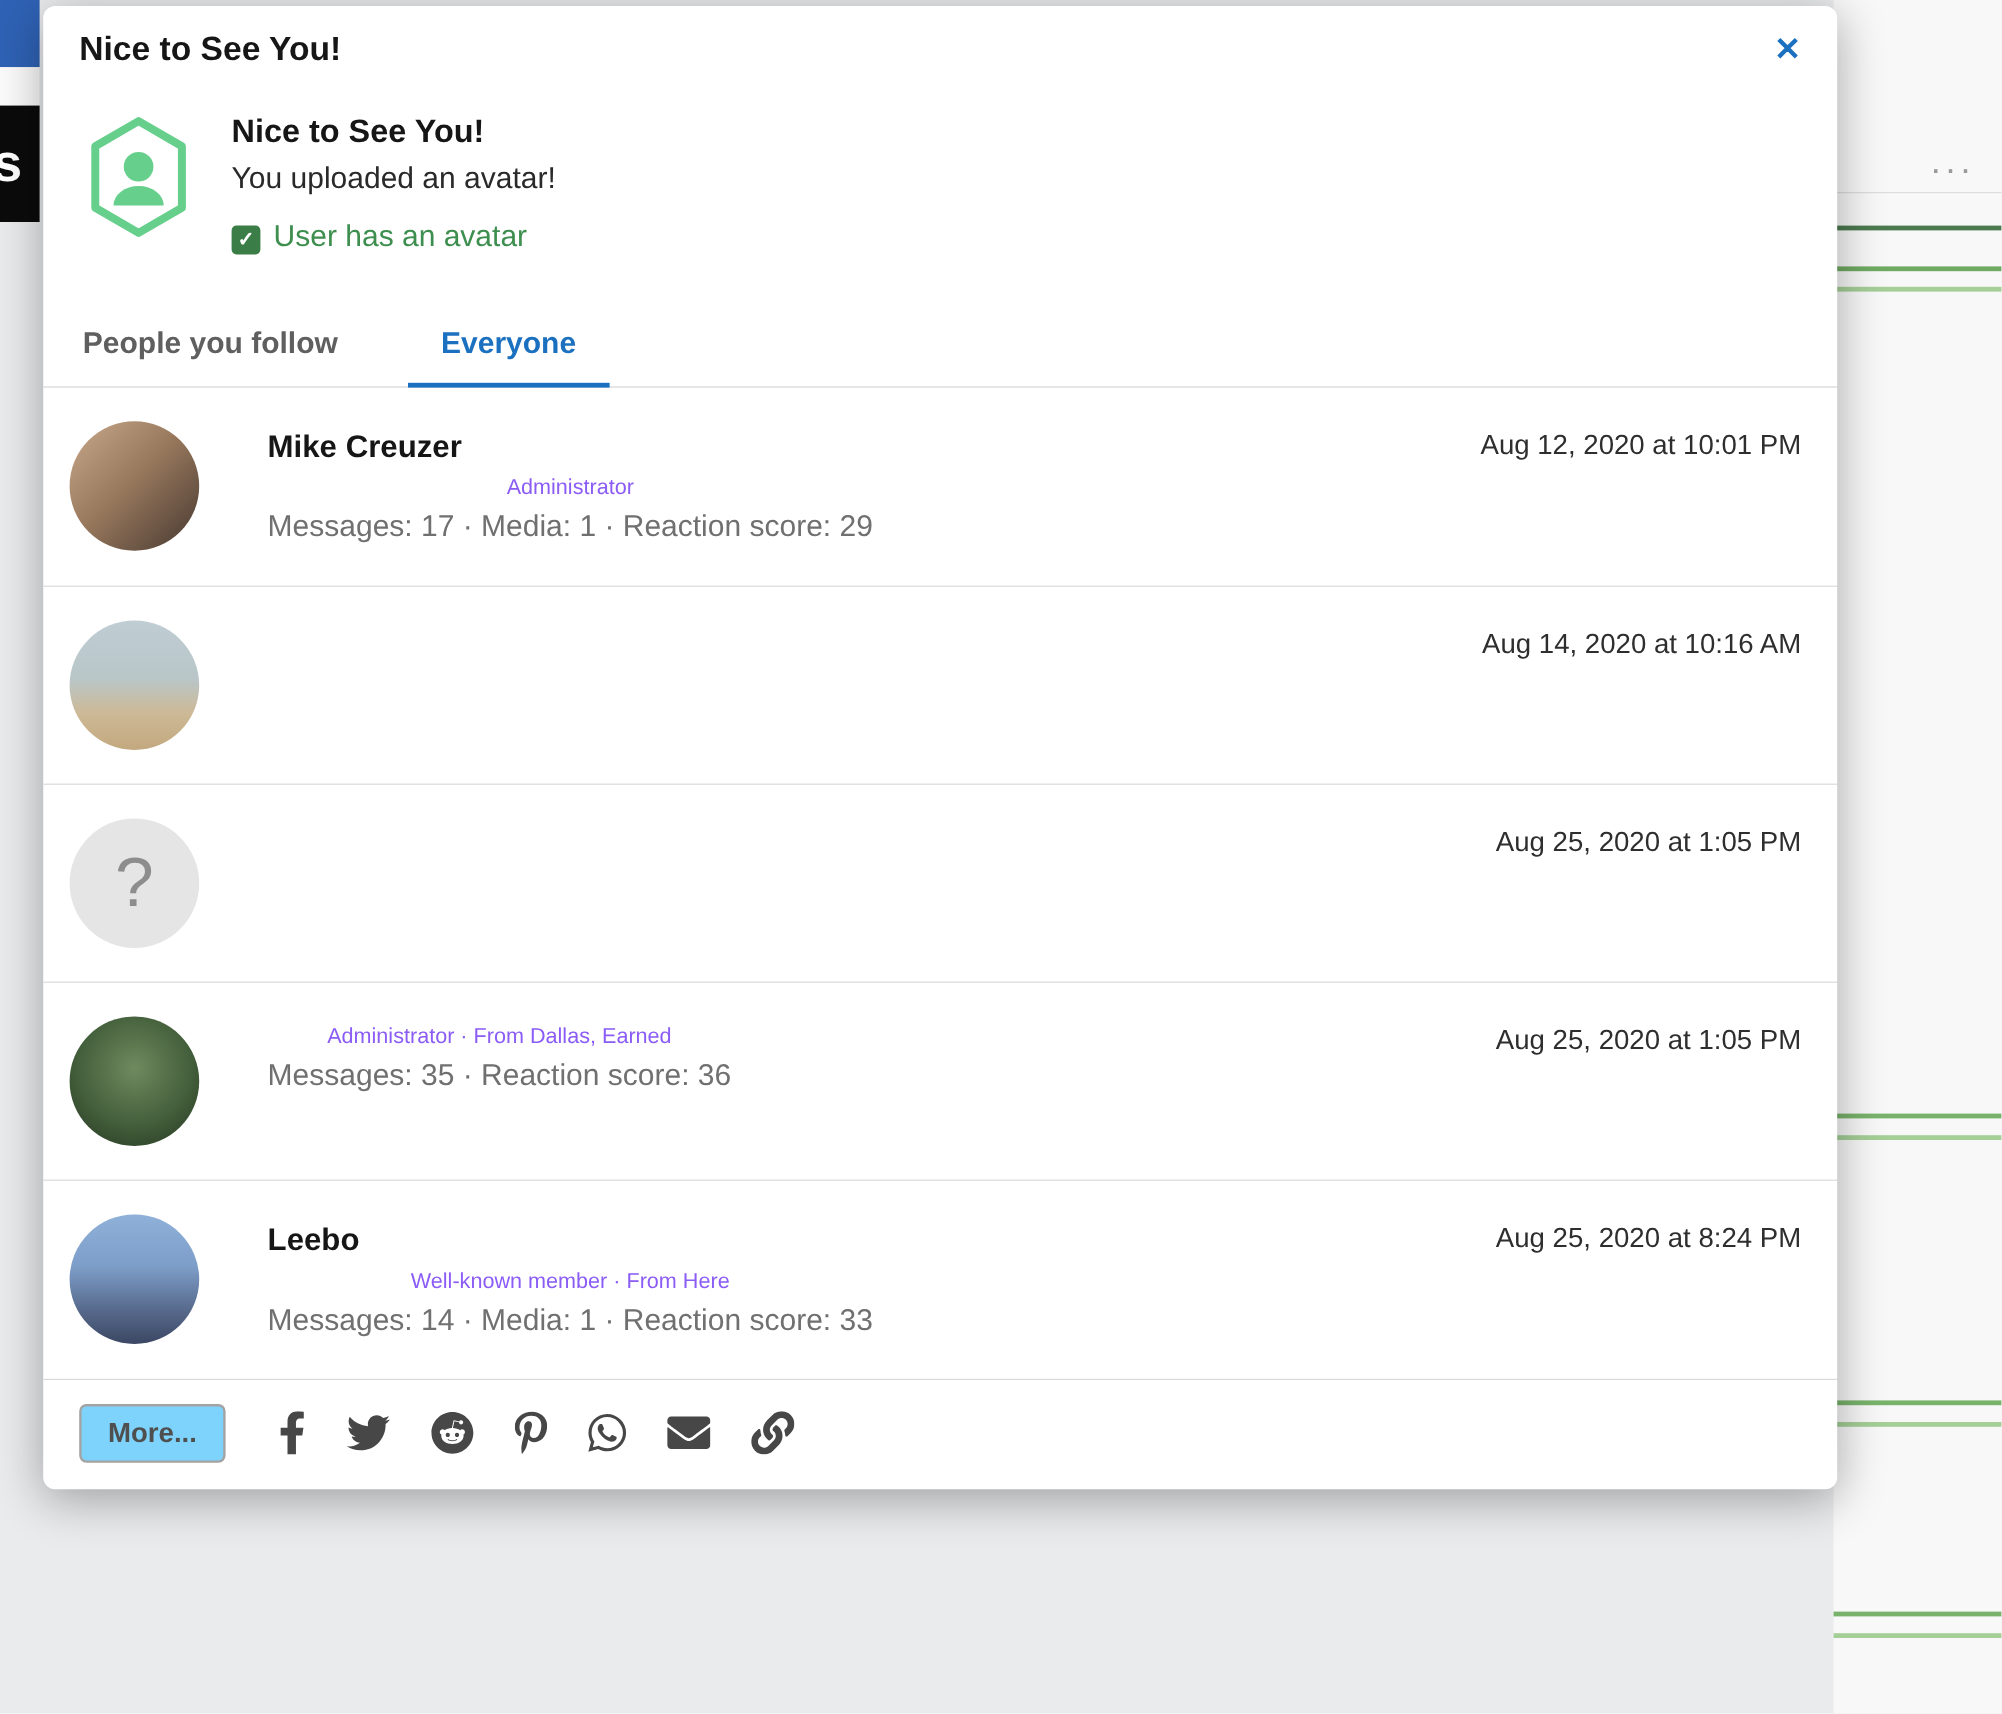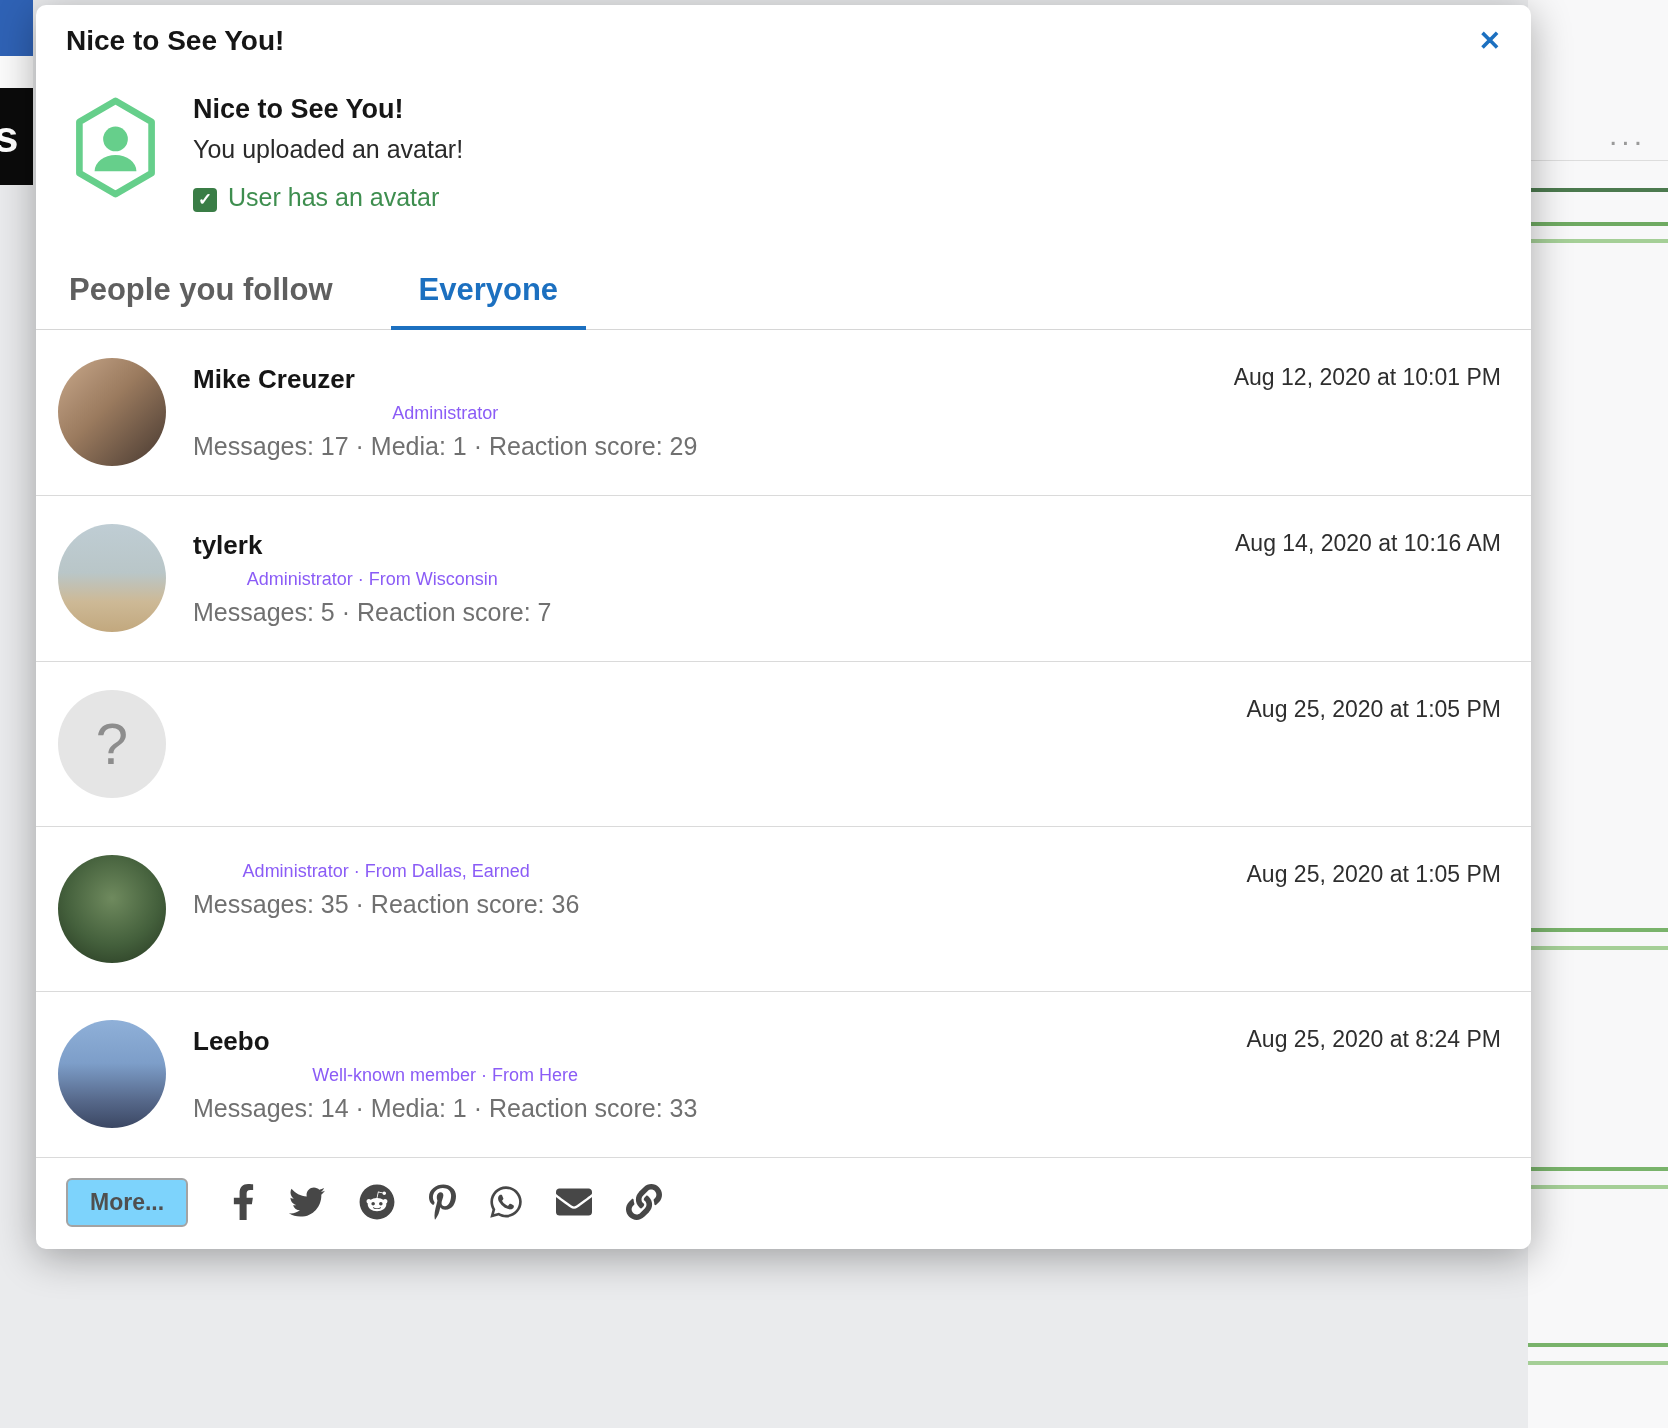--- a/index.html
+++ b/index.html
@@ -58,37 +58,37 @@
   .earned-link  { color:#1c70c0; text-decoration:none; cursor:pointer; }
   .xp           { margin-left:auto; color:#555; }
   .criteria     { display:flex; align-items:flex-end; margin-top:14px; font-size:25px; color:#3e8e4f; }
   .checkbox     { width:24px; height:24px; border-radius:4px; background:#3a7d46;
                   color:#fff; font-size:17px; font-weight:700;
                   display:flex; align-items:center; justify-content:center; margin-right:11px; }
   .checkbox::after { content:"✓"; }
 
   
   .tabs { display:flex; padding:0 33px; margin-top:48px; border-bottom:1px solid #d6d6d6; }
-  .tab  { font-size:31px; font-weight:700; color:#5f5f5f; padding:12px 28px 18px;
+  .tab  { font-size:25px; font-weight:700; color:#5f5f5f; padding:12px 28px 18px;
           border-bottom:4px solid transparent; margin-bottom:-1px; cursor:pointer; }
   .tab:first-child { padding-left:0; margin-right:30px; }
   .tab.active { color:#1c70c0; border-bottom-color:#1c70c0; }
 
   
   .user-row { display:flex; align-items:flex-start; padding:28px 30px 28px 22px;
               border-bottom:1px solid #dadada; }
   .avatar   { width:108px; height:108px; border-radius:50%; flex:0 0 108px; margin-right:27px;
               cursor:pointer; }
   .avatar-1 { background:linear-gradient(135deg,#c9a98c 0%,#9a7a5e 45%,#463830 100%); }
   .avatar-2 { background:linear-gradient(180deg,#bfcdd4 0%,#b9c6c8 45%,#cdb996 72%,#c2a87e 100%); }
   .avatar-4 { background:radial-gradient(circle at 50% 40%,#6f8a5e 0%,#44603c 55%,#24351f 100%); }
   .avatar-5 { background:linear-gradient(180deg,#8fb0d8 0%,#7d9ec9 40%,#56688a 75%,#3b4763 100%); }
   .avatar.placeholder { background:#e5e5e5; display:flex; align-items:center; justify-content:center;
                         color:#8d8d8d; font-size:58px; font-weight:400; cursor:default; }
-  .row-main  { padding-top:2px; }
+  .row-main  { padding-top:2px;margin-left:30px; }
   .row-name  { font-size:26px; font-weight:700; line-height:1.5; cursor:pointer; }
   .row-meta  { font-size:18px; color:#8b5cf6; line-height:1.58;text-align:center; }
   .row-stats { font-size:25px; color:#707070; line-height:1.58; }
   .row-date  { margin-left:auto; font-size:23px; color:#2e2e2e; padding-top:6px;
                white-space:nowrap; padding-left:20px; }
 
   
   .modal-footer { display:flex; align-items:center; padding:20px 30px 22px 30px; }
   .more-btn { background:#7dd3fc; border:2px solid #a3a3a3; border-radius:6px; color:#4f4f4f;
               font-family:inherit; font-weight:700; font-size:23px; padding:9px 22px; cursor:pointer; }
@@ -153,25 +153,20 @@
     <div class="row-main">
       <div class="row-name">Mike Creuzer</div>
       <div class="row-meta">Administrator</div>
       <div class="row-stats">Messages: 17 · Media: 1 · Reaction score: 29</div>
     </div>
     <div class="row-date">Aug 12, 2020 at 10:01 PM</div>
   </div>
 
   <div class="user-row">
     <div class="avatar avatar-2"></div>
-    <div class="row-main">
-      <div class="row-name">tylerk</div>
-      <div class="row-meta">Administrator · From Wisconsin</div>
-      <div class="row-stats">Messages: 5 · Reaction score: 7</div>
-    </div>
     <div class="row-date">Aug 14, 2020 at 10:16 AM</div>
   </div>
 
   <div class="user-row">
     <div class="avatar placeholder">?</div>
     <div class="row-date">Aug 25, 2020 at 1:05 PM</div>
   </div>
 
   <div class="user-row">
     <div class="avatar avatar-4"></div>

